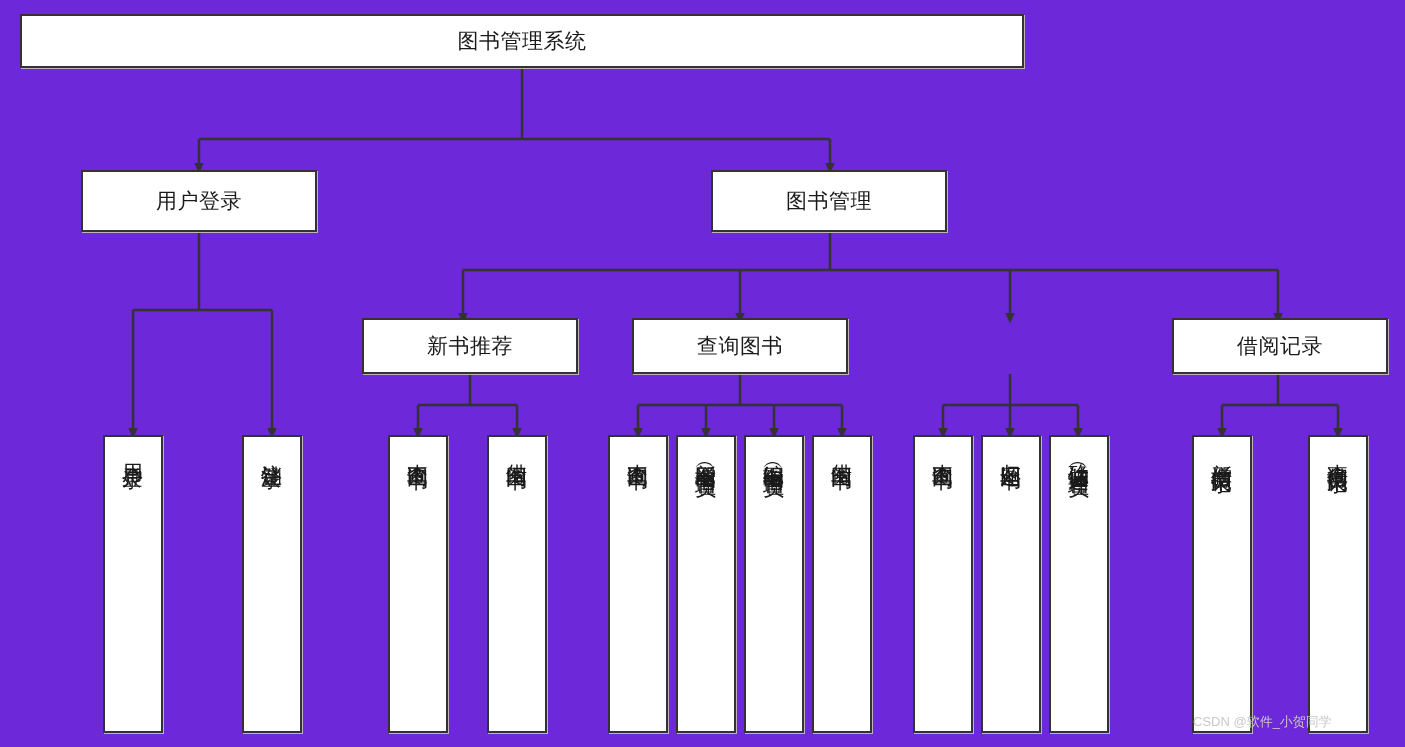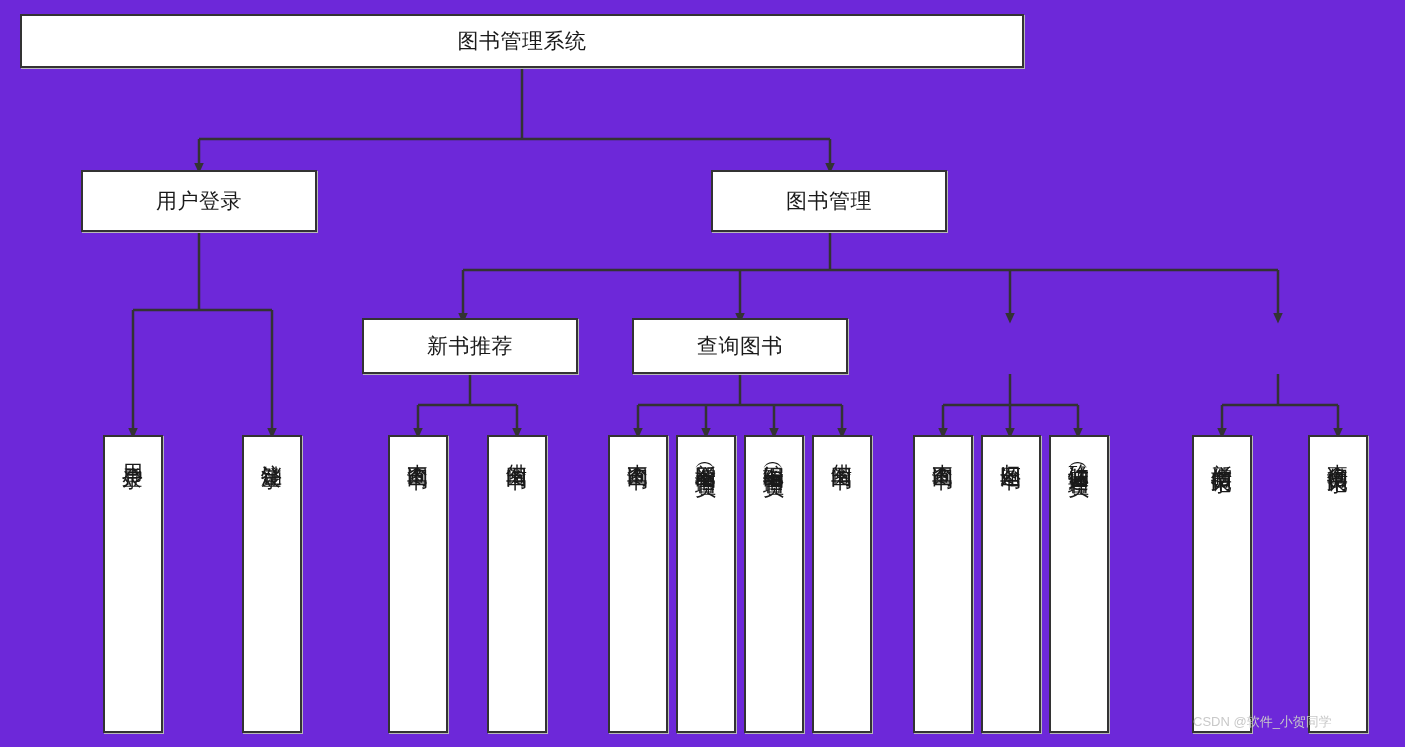--- a/index.html
+++ b/index.html
@@ -140,20 +140,23 @@
 
   <div class="node horizontal" style="left:362px; top:318px; width:216px; height:56px;">
     <span class="node-label">新书推荐</span>
   </div>
 
   <div class="node horizontal" style="left:632px; top:318px; width:216px; height:56px;">
     <span class="node-label">查询图书</span>
   </div>
 
 
+  <div class="node horizontal" style="left:1172px; top:318px; width:216px; height:56px;">
+    <span class="node-label">借阅记录</span>
+  </div>
 
   <div class="node vertical" style="left:103px; top:435px; width:60px; height:298px;">
     <span class="node-label">用户登录</span>
   </div>
 
   <div class="node vertical" style="left:242px; top:435px; width:60px; height:298px;">
     <span class="node-label">注销登录</span>
   </div>
 
   <div class="node vertical" style="left:388px; top:435px; width:60px; height:298px;">

